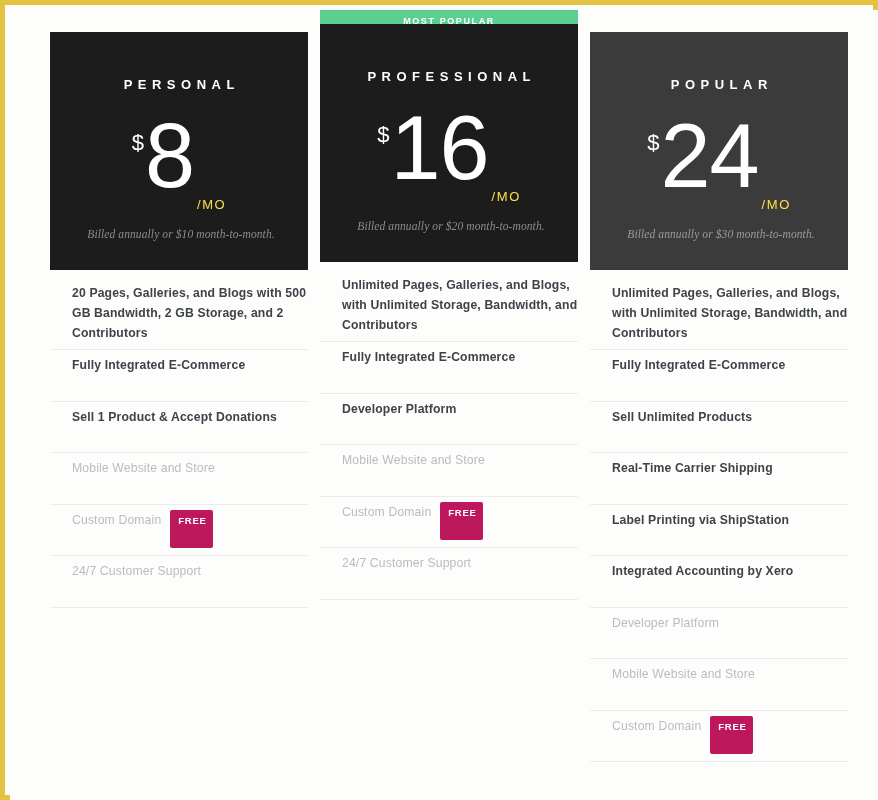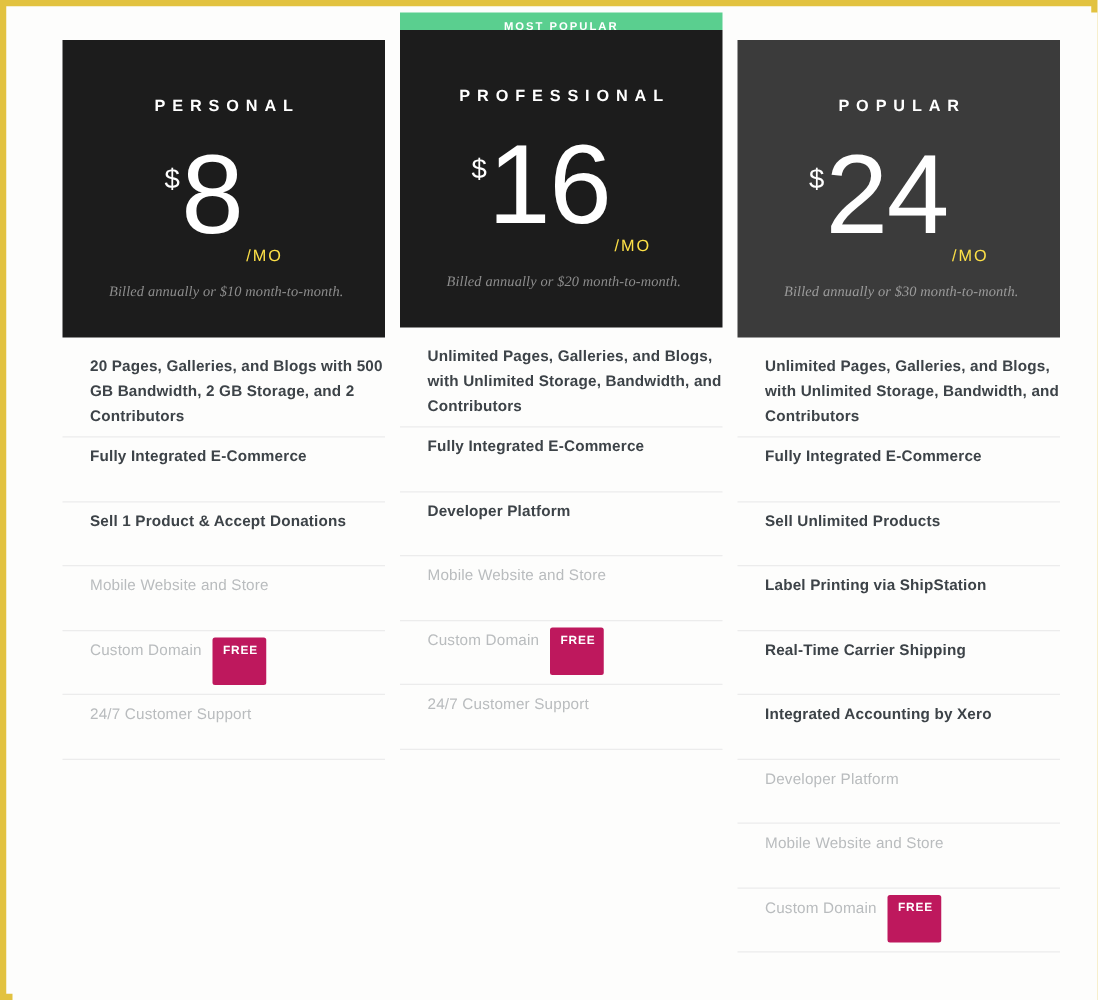--- a/index.html
+++ b/index.html
@@ -260,24 +260,24 @@
             <div class="feature strong first">
               <span class="feature-label">Unlimited Pages, Galleries, and Blogs, with Unlimited Storage, Bandwidth, and Contributors</span>
             </div>
             <div class="feature strong">
               <span class="feature-label">Fully Integrated E-Commerce</span>
             </div>
             <div class="feature strong">
               <span class="feature-label">Sell Unlimited Products</span>
             </div>
             <div class="feature strong">
+              <span class="feature-label">Real-Time Carrier Shipping</span>
+            </div>
+            <div class="feature strong">
               <span class="feature-label">Label Printing via ShipStation</span>
-            </div>
-            <div class="feature strong">
-              <span class="feature-label">Real-Time Carrier Shipping</span>
             </div>
             <div class="feature strong">
               <span class="feature-label">Integrated Accounting by Xero</span>
             </div>
             <div class="feature muted">
               <span class="feature-label">Developer Platform</span>
             </div>
             <div class="feature muted">
               <span class="feature-label">Mobile Website and Store</span>
             </div>

